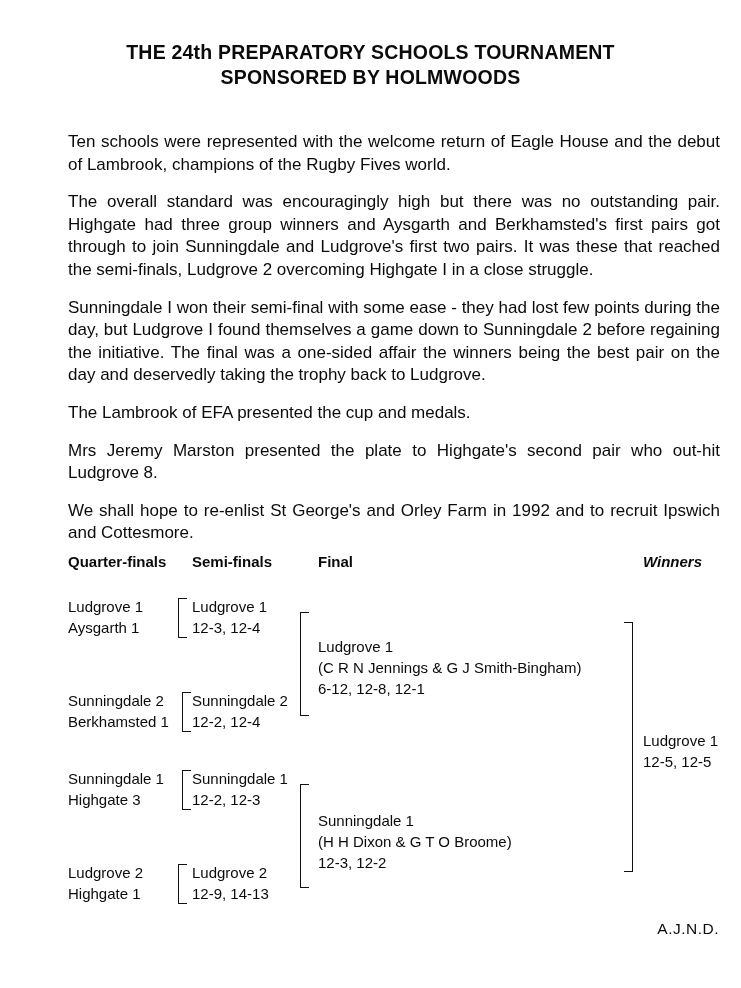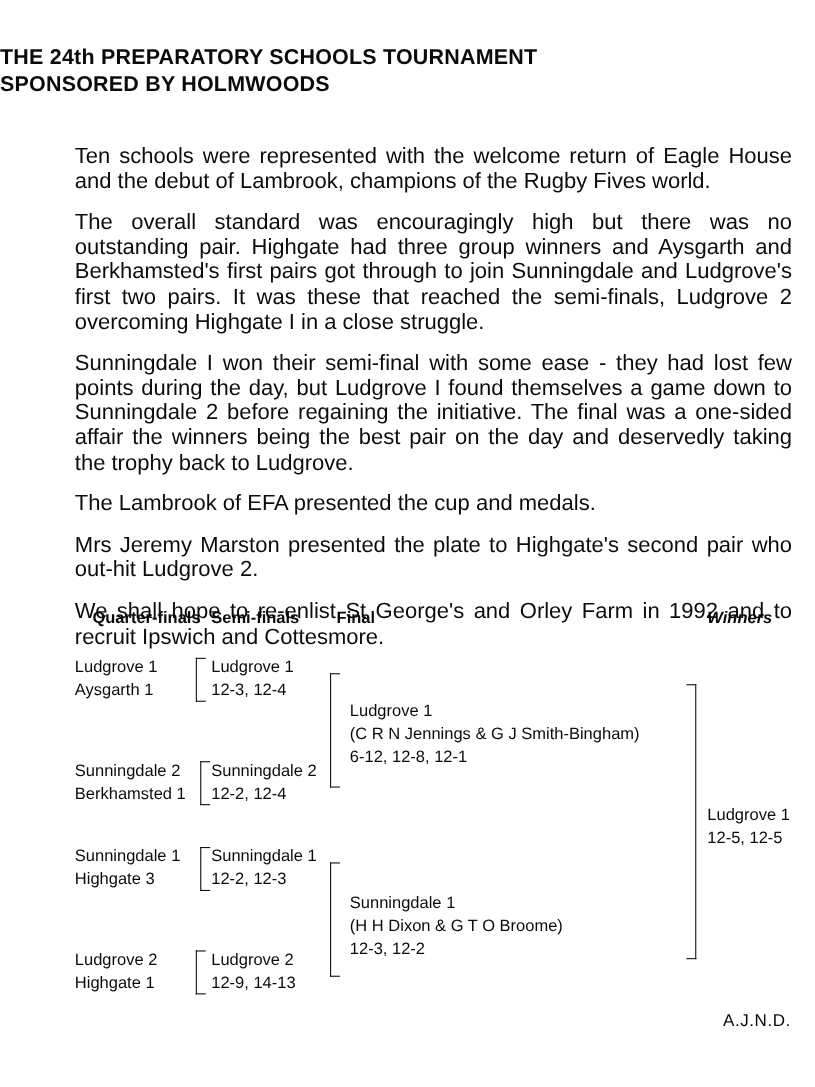--- a/index.html
+++ b/index.html
@@ -21,38 +21,38 @@
     width: 741px;
     height: 988px;
   }
 
   
   .title {
     position: absolute;
     left: 0;
     top: 40px;
     width: 741px;
-    text-align: left;
+    text-align: center;
     font-weight: bold;
     font-size: 19.5px;
     letter-spacing: 0.2px;
     line-height: 25px;
   }
   .title .line {
     display: block;
     white-space: nowrap;
   }
 
   
   .body-text {
     position: absolute;
     left: 68px;
     top: 131px;
     width: 652px;
-    font-size: 20px;
+    font-size: 17px;
     line-height: 22.6px;
     text-align: justify;
     text-justify: inter-word;
   }
   .body-text p {
     margin: 0 0 15px 0;
   }
   .body-text p:last-child { margin-bottom: 0; }
 
   
@@ -63,23 +63,23 @@
     width: 741px;
     height: 420px;
     font-size: 15px;
   }
   .hdr {
     position: absolute;
     font-weight: bold;
     font-size: 15px;
     white-space: nowrap;
   }
-  .hdr-qf { left: 84px;  top: 13px; }
+  .hdr-qf { left: 68px;  top: 13px; }
   .hdr-sf { left: 192px; top: 13px; }
-  .hdr-f  { left: 306px; top: 13px; text-align: center; }
+  .hdr-f  { left: 318px; top: 13px; text-align: center; }
   .hdr-w  { left: 643px; top: 13px; font-style: italic; }
 
   .cell {
     position: absolute;
     white-space: nowrap;
     font-size: 15px;
     line-height: 21px;
   }
   .cell .l { display: block; }
 
@@ -117,21 +117,21 @@
   <div class="title">
     <span class="line">THE 24th PREPARATORY SCHOOLS TOURNAMENT</span>
     <span class="line">SPONSORED BY HOLMWOODS</span>
   </div>
 
   <div class="body-text">
     <p>Ten schools were represented with the welcome return of Eagle House and the debut of Lambrook, champions of the Rugby Fives world.</p>
     <p>The overall standard was encouragingly high but there was no outstanding pair. Highgate had three group winners and Aysgarth and Berkhamsted's first pairs got through to join Sunningdale and Ludgrove's first two pairs. It was these that reached the semi-finals, Ludgrove 2 overcoming Highgate I in a close struggle.</p>
     <p>Sunningdale I won their semi-final with some ease - they had lost few points during the day, but Ludgrove I found themselves a game down to Sunningdale 2 before regaining the initiative. The final was a one-sided affair the winners being the best pair on the day and deservedly taking the trophy back to Ludgrove.</p>
     <p>The Lambrook of EFA presented the cup and medals.</p>
-    <p>Mrs Jeremy Marston presented the plate to Highgate's second pair who out-hit Ludgrove 2.</p>
+    <p>Mrs Jeremy Marston presented the plate to Highgate's second pair who out-hit Ludgrove 8.</p>
     <p>We shall hope to re-enlist St George's and Orley Farm in 1992 and to recruit Ipswich and Cottesmore.</p>
   </div>
 
   <div class="bracket">
 
     <div class="hdr hdr-qf">Quarter-finals</div>
     <div class="hdr hdr-sf">Semi-finals</div>
     <div class="hdr hdr-f">Final</div>
     <div class="hdr hdr-w">Winners</div>
 

